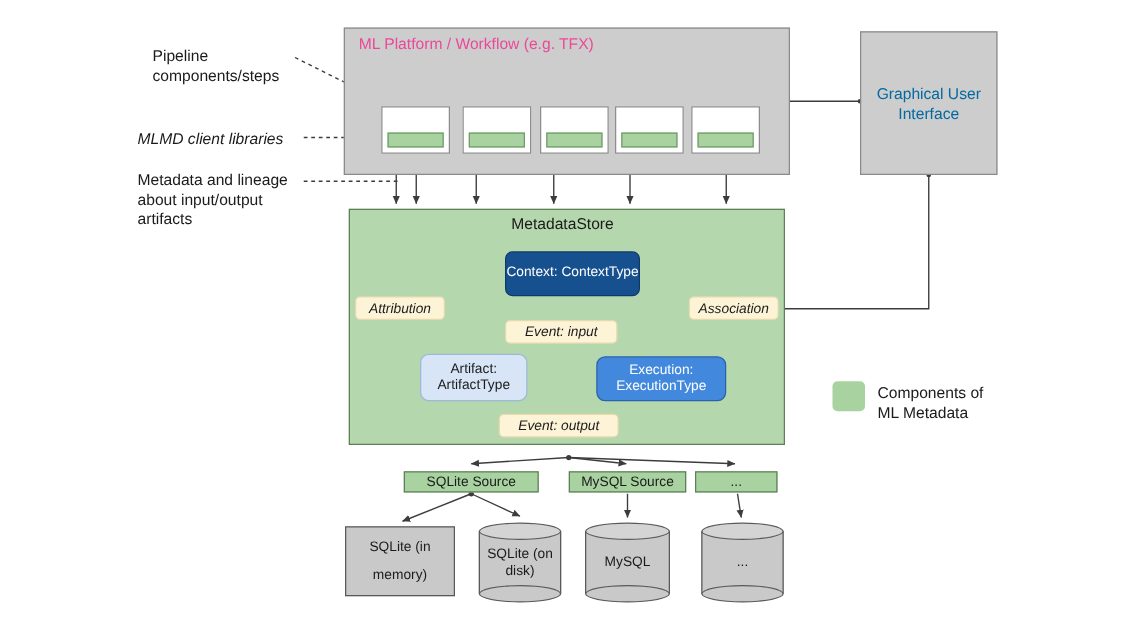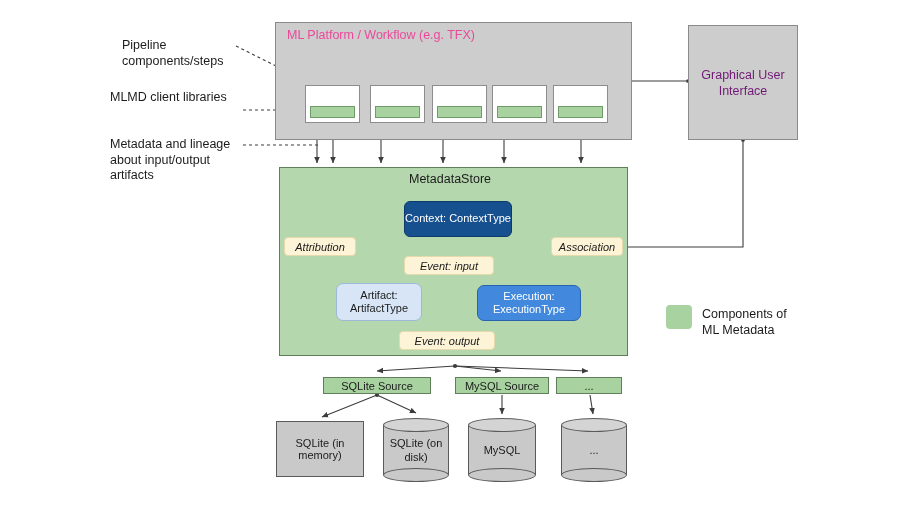--- a/index.html
+++ b/index.html
@@ -35,21 +35,21 @@
   .mlmd-bar{
     position:absolute;left:4px;right:4px;bottom:4px;height:12px;
     background:#a8d3a0;border:1px solid #6f9c68;box-sizing:border-box;
   }
 
   
   .gui{
     left:688px;top:25px;width:110px;height:115px;
     background:#cdcdcd;border:1px solid #8a8a8a;
     display:flex;align-items:center;justify-content:center;text-align:center;
-    font-size:12.5px;line-height:16px;color:#701a75;
+    font-size:12.5px;line-height:16px;color:#0369a1;
   }
 
   
   .mdstore{
     left:279px;top:167px;width:349px;height:189px;
     background:#b5d7ad;border:1px solid #5f7f59;
   }
   .mdstore-title{
     position:absolute;left:0;right:0;top:172px;text-align:center;
     font-size:12.5px;color:#1b1b1b;
@@ -97,21 +97,21 @@
     display:flex;align-items:center;justify-content:center;
   }
   .src-sqlite{left:323px;top:377px;width:108px;}
   .src-mysql{left:455px;top:377px;width:94px;}
   .src-other{left:556px;top:377px;width:66px;}
 
   
   .rectdb{
     position:absolute;box-sizing:border-box;
     background:#c9c9c9;border:1px solid #5a5a5a;
-    font-size:11px;line-height:12px;text-align:center;color:#1b1b1b;
+    font-size:11px;line-height:22px;text-align:center;color:#1b1b1b;
     display:flex;align-items:center;justify-content:center;
   }
   .sqlite-mem{left:276px;top:421px;width:88px;height:56px;}
 
   .cyl{position:absolute;}
   .cyl .body{
     position:absolute;left:0;top:7px;width:100%;height:calc(100% - 14px);
     background:#c9c9c9;border-left:1px solid #5a5a5a;border-right:1px solid #5a5a5a;
     box-sizing:border-box;
   }
@@ -208,21 +208,21 @@
       <circle cx="377" cy="395" r="2.1" fill="#3c3c3c" stroke="none"></circle>
 
       <path d="M502,395 L502,414" marker-end="url(#arr)"></path>
 
       <path d="M590,395 L593,414" marker-end="url(#arr)"></path>
     </g>
   </svg>
 
   <div class="anno" style="left:122px;top:38px;">Pipeline
 components/steps</div>
-  <div class="anno" style="left:110px;top:90px;">MLMD client libraries</div>
+  <div class="anno" style="left:110px;top:104px;font-style:italic;">MLMD client libraries</div>
   <div class="anno" style="left:110px;top:137px;">Metadata and lineage
 about input/output
 artifacts</div>
 
   <div class="box platform"></div>
   <div class="platform-title">ML Platform / Workflow (e.g. TFX)</div>
 
   <div class="component" style="left:305px;">
     <div class="mlmd-bar"></div>
   </div>

